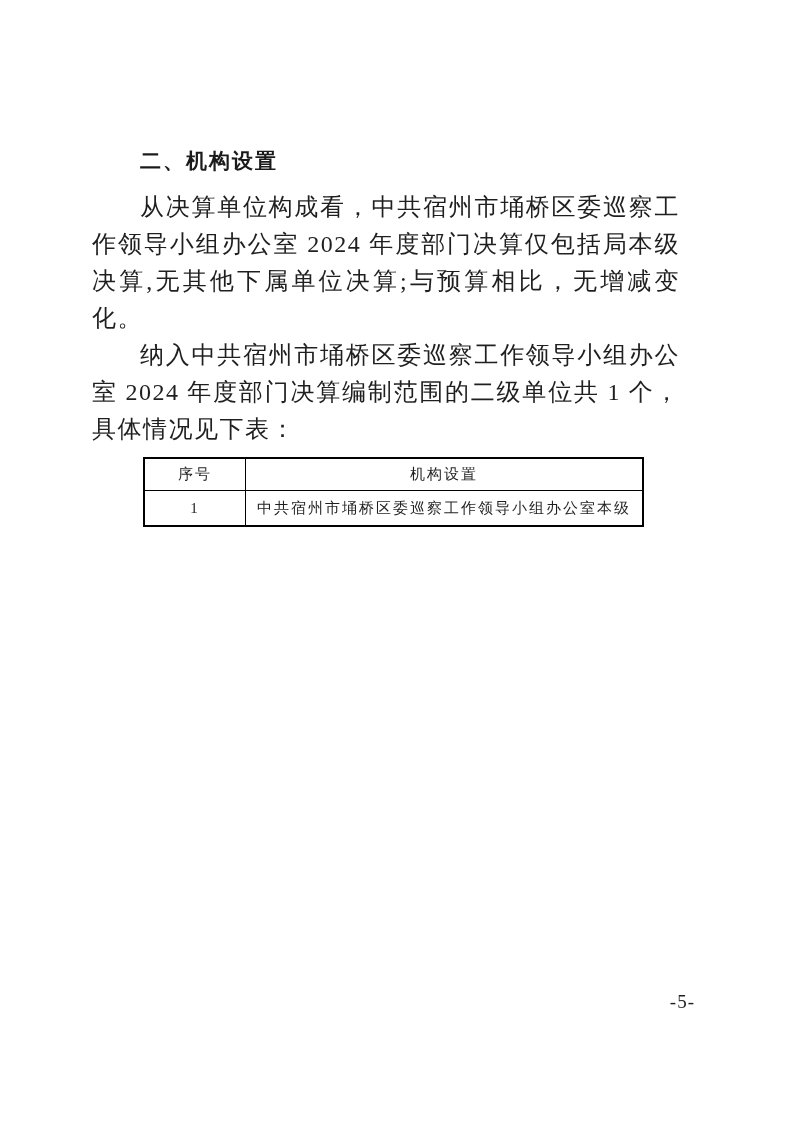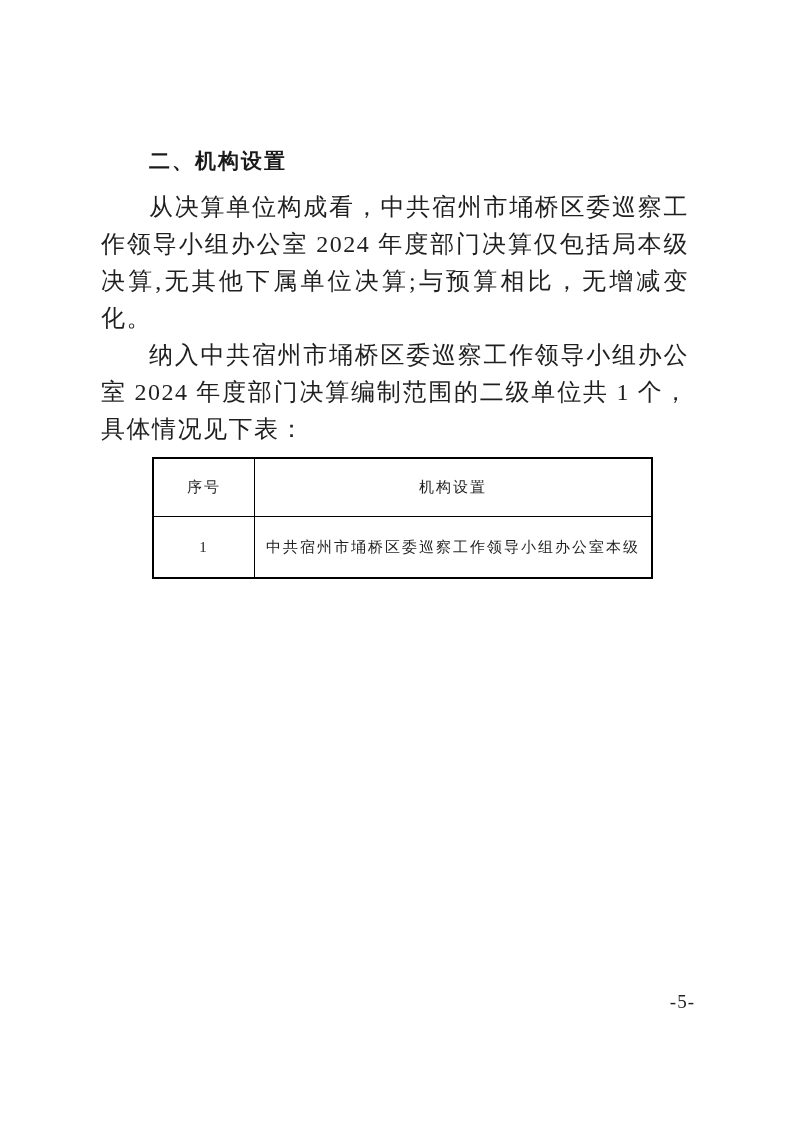--- a/index.html
+++ b/index.html
@@ -11,21 +11,21 @@
     position: relative;
     width: 793px;
     height: 1122px;
     background: #ffffff;
     overflow: hidden;
     color: #1c1c1c;
     font-family: "Liberation Serif", "DejaVu Serif", serif;
   }
   .content {
     position: absolute;
-    left: 101px;
+    left: 92px;
     top: 147px;
     width: 588px;
   }
   .doc-heading {
     margin: 0 0 14px 0;
     padding-left: 48px;
     font-family: "Liberation Sans", "DejaVu Sans", sans-serif;
     font-weight: bold;
     font-size: 21px;
     line-height: 28px;
@@ -50,21 +50,21 @@
     border: 2px solid #000000;
   }
   .unit-table th,
   .unit-table td {
     border: 1px solid #000000;
     font-weight: normal;
     font-size: 15px;
     letter-spacing: 2px;
     text-align: center;
     vertical-align: middle;
-    padding: 17px 4px;
+    padding: 4px 4px;
     color: #1f1f1f;
     white-space: nowrap;
     overflow: hidden;
   }
   .unit-table th { height: 23px; }
   .unit-table td { height: 26px; }
   .col-index { width: 92px; }
   .col-name  { width: 388px; }
   .page-number {
     position: absolute;

